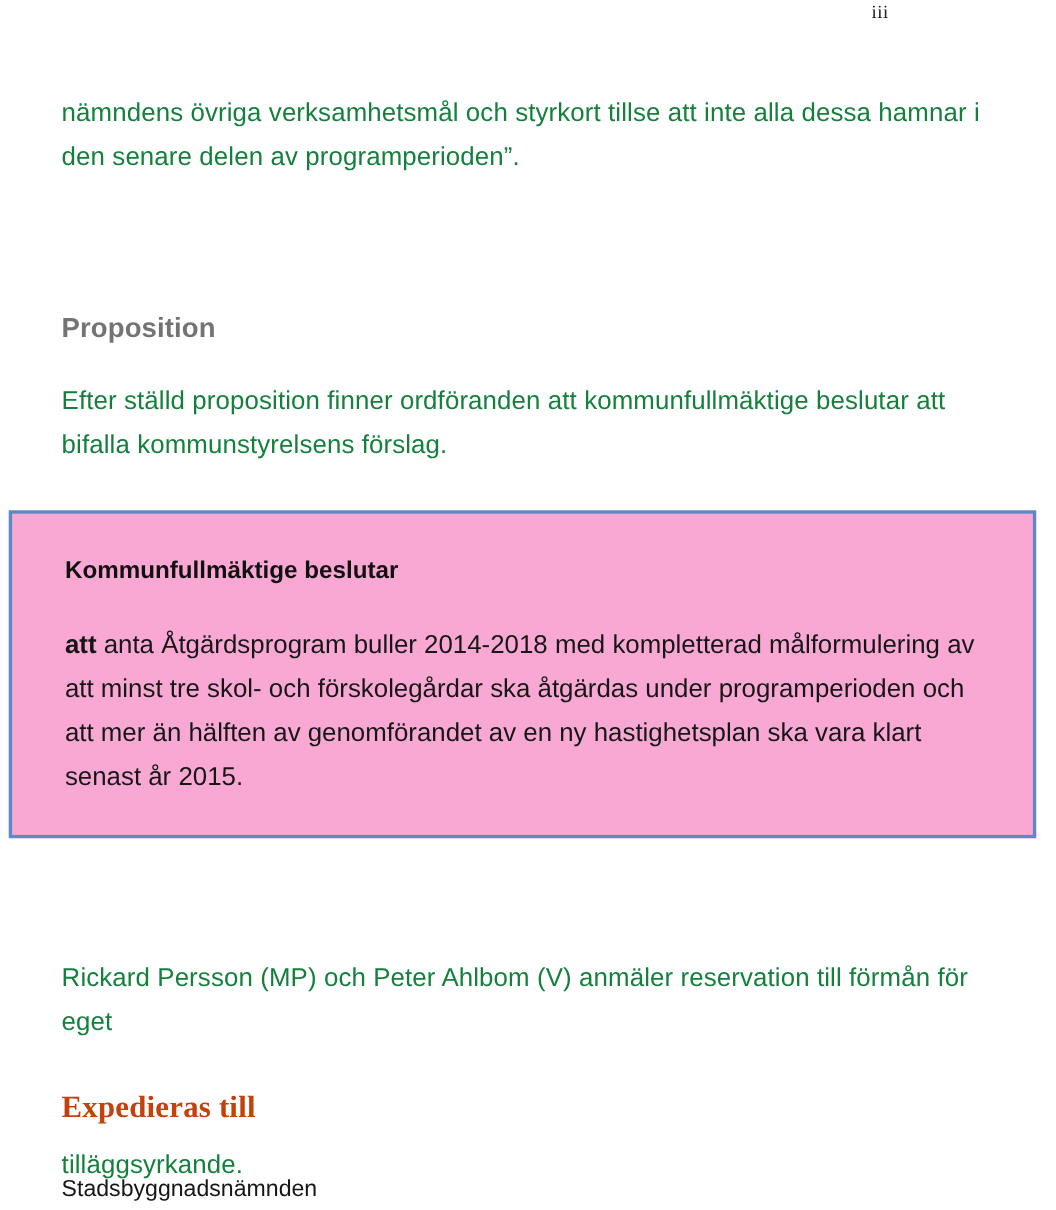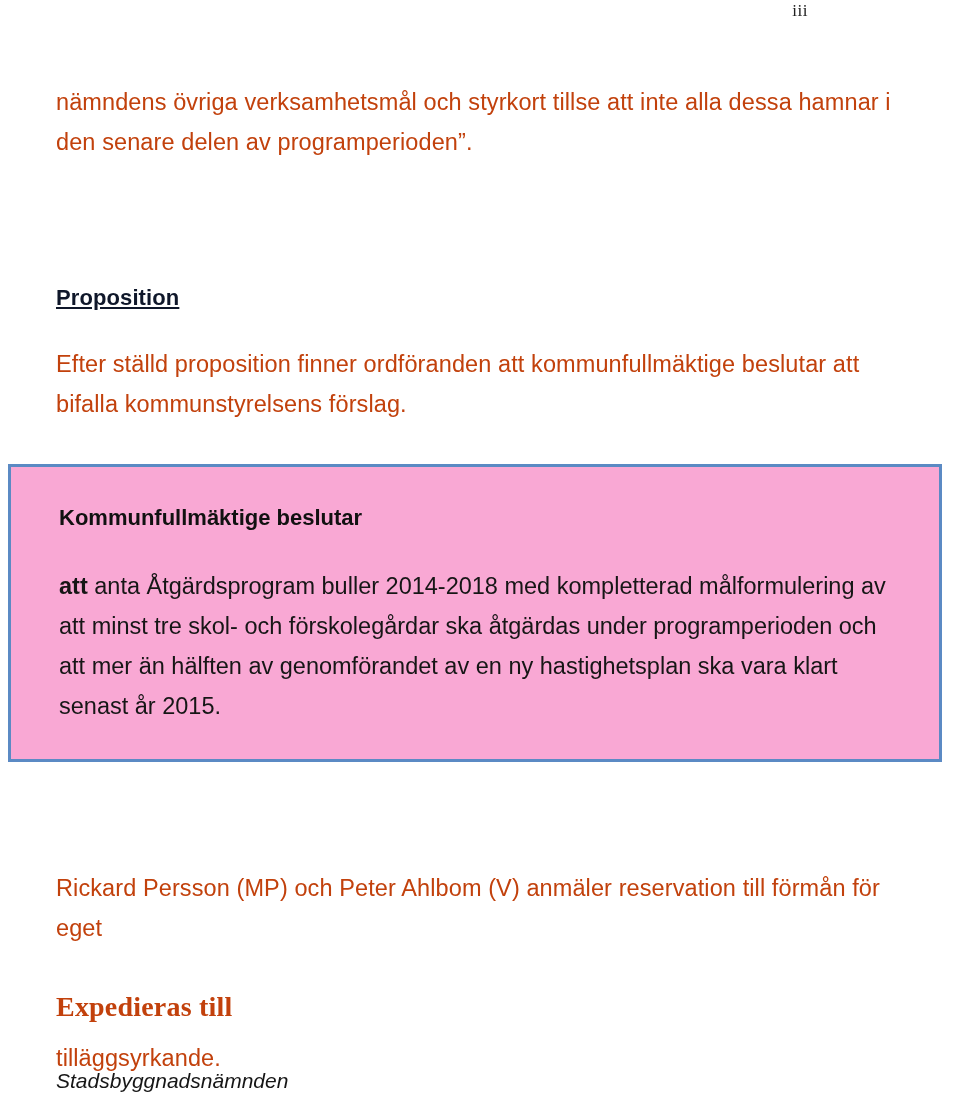--- a/index.html
+++ b/index.html
@@ -35,35 +35,34 @@
     letter-spacing: 0.5px;
   }
 
   
   .body-text {
     position: absolute;
     left: 56px;
     width: 850px;
     font-size: 23.5px;
     line-height: 40px;
-    color: #c2410c;
+    color: #15803d;
     font-weight: 400;
     letter-spacing: 0.1px;
   }
 
   .heading {
     position: absolute;
     left: 56px;
     width: 850px;
-    font-size: 22px;
+    font-size: 25px;
     line-height: 30px;
     font-weight: 700;
-    color: #0f172a;
+    color: #737373;
     letter-spacing: 0.1px;
-    text-decoration: underline;
   }
 
   
   #para-intro      { top: 82px; }
   #para-bo-roland  { top: 176px; }
   #head-proposition{ top: 283px; }
   #para-proposition{ top: 344px; }
 
   
   .decision-box {
@@ -114,21 +113,20 @@
     letter-spacing: 0.2px;
   }
   .expedieras-item {
     position: absolute;
     left: 56px;
     top: 1066px;
     font-size: 21px;
     line-height: 30px;
     color: #161616;
     font-weight: 400;
-    font-style: italic;
   }
 </style>
 </head>
 <body>
 
 <div class="page">
 
   <div class="page-number">iii</div>
 
   <div class="body-text" id="para-intro">nämndens övriga verksamhetsmål och styrkort tillse att inte alla dessa hamnar i den senare delen av programperioden”.</div>

